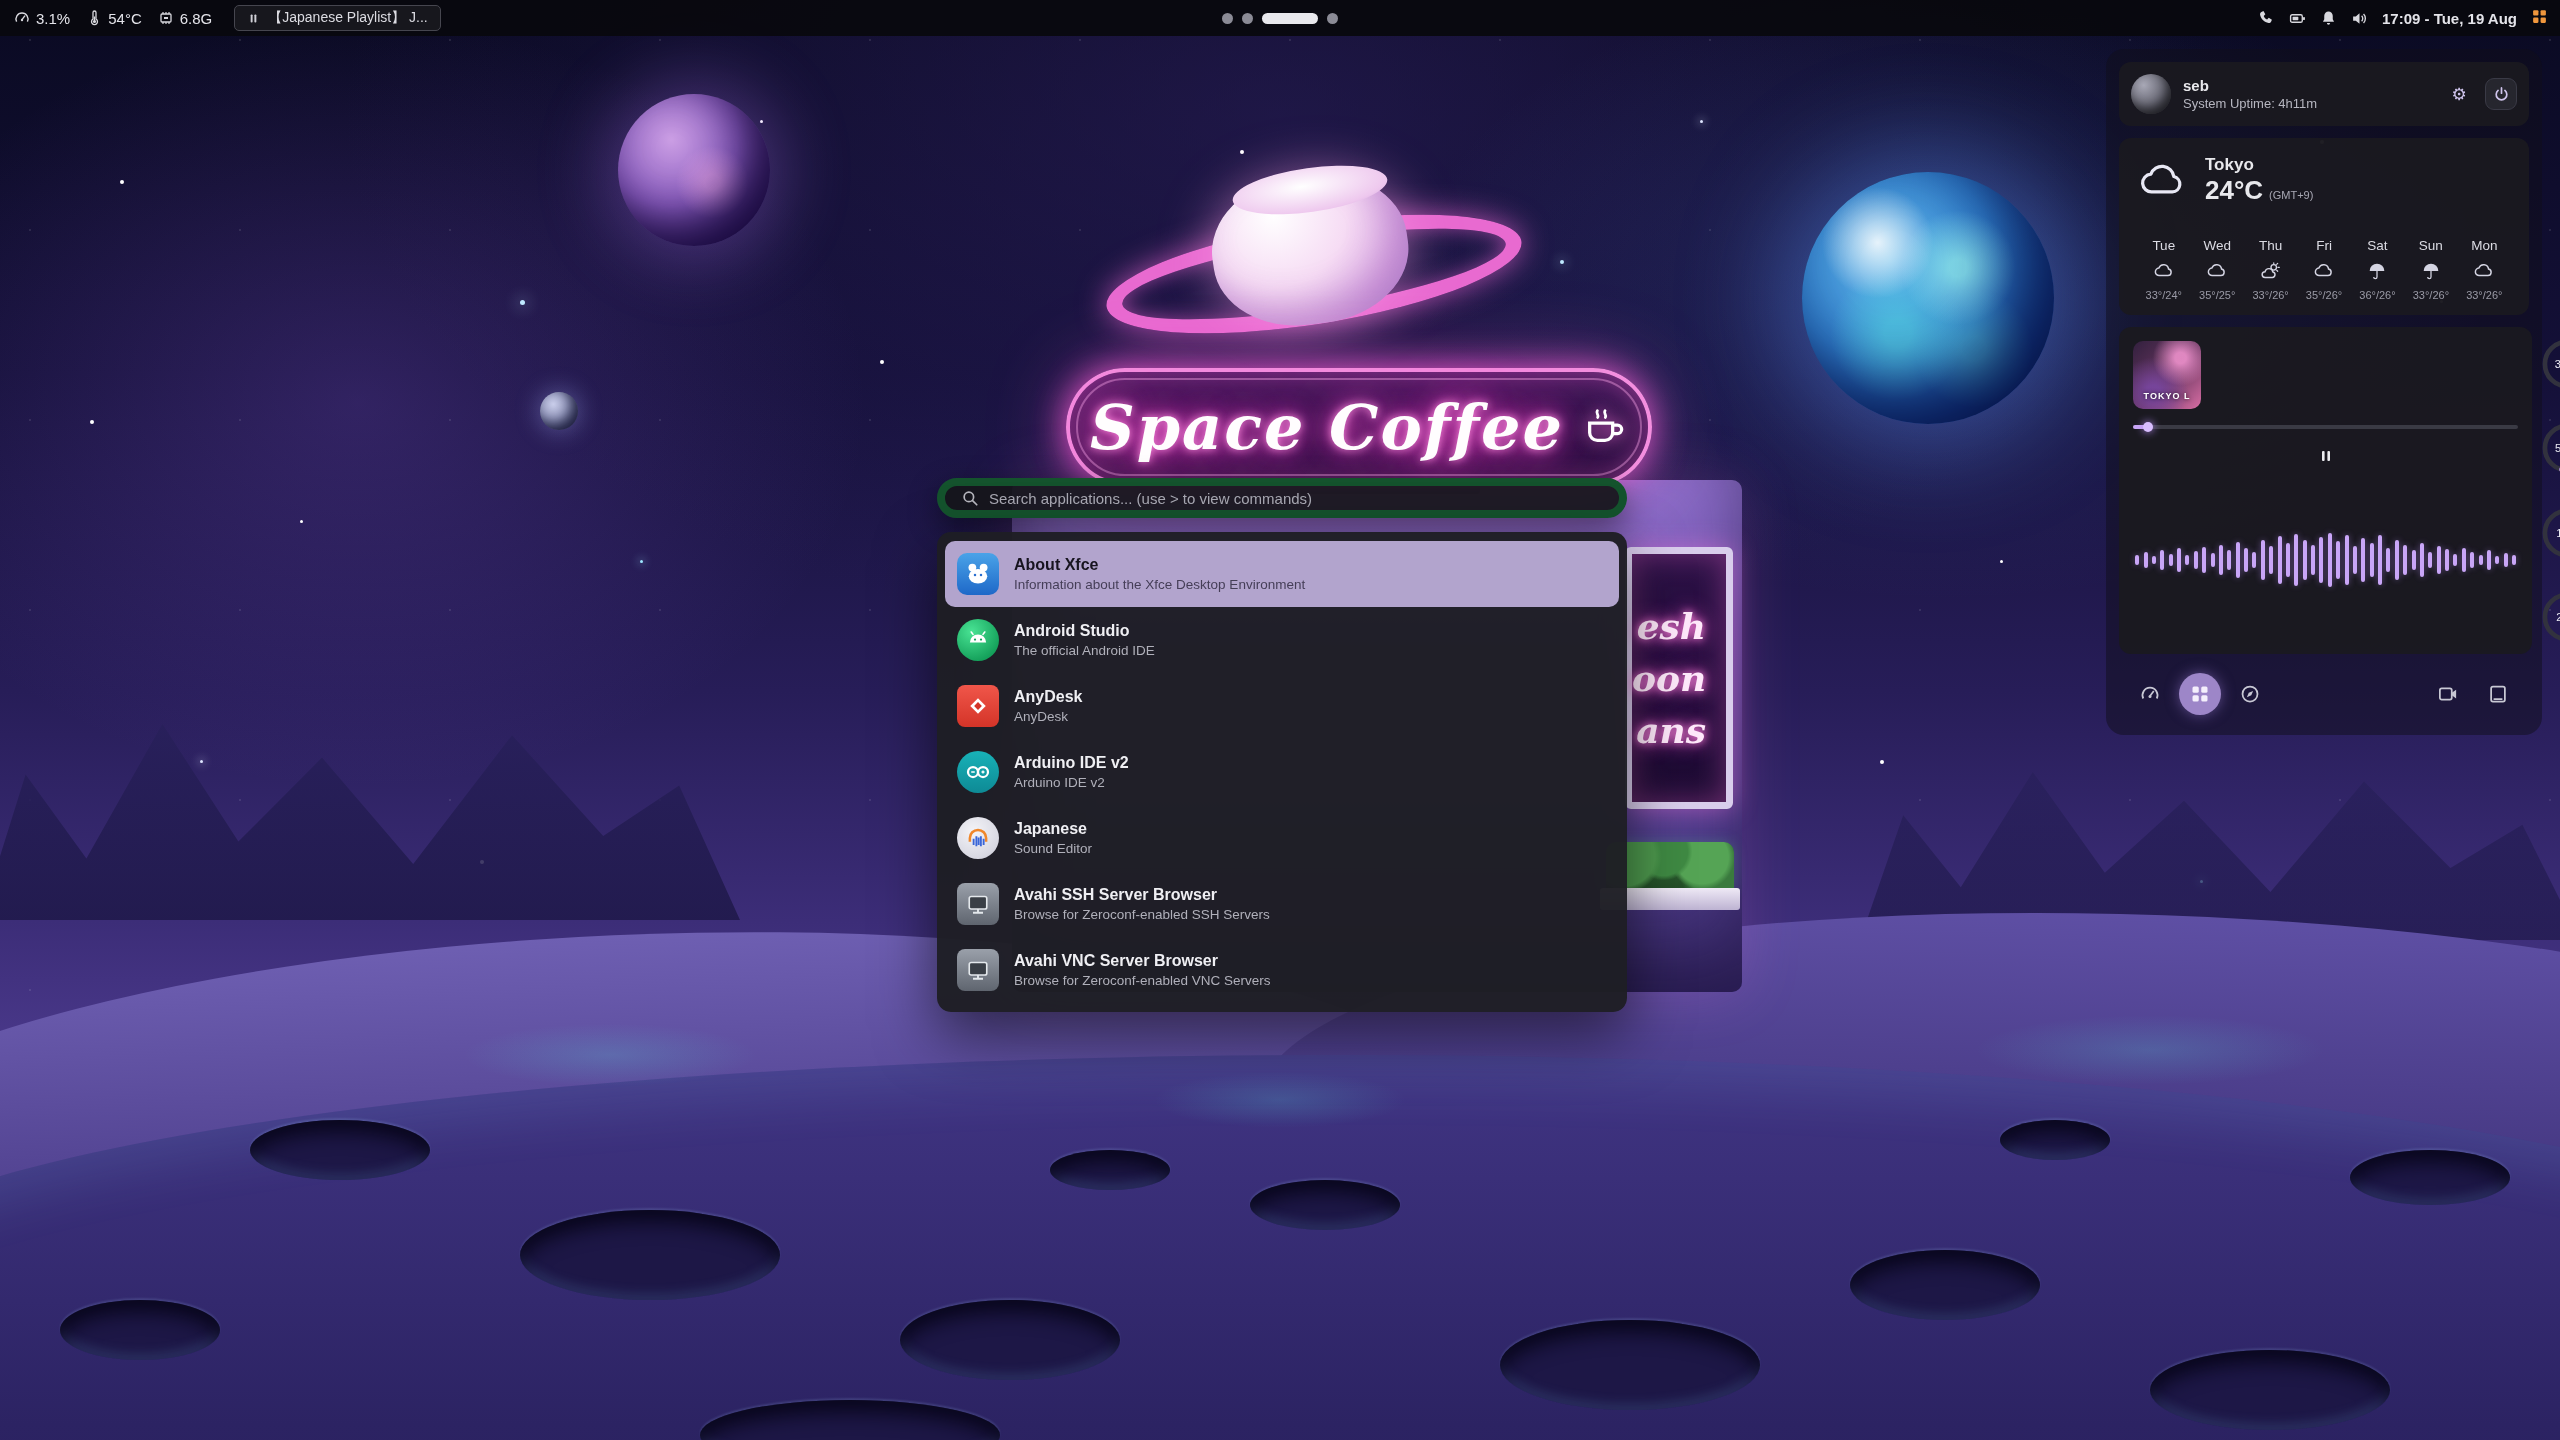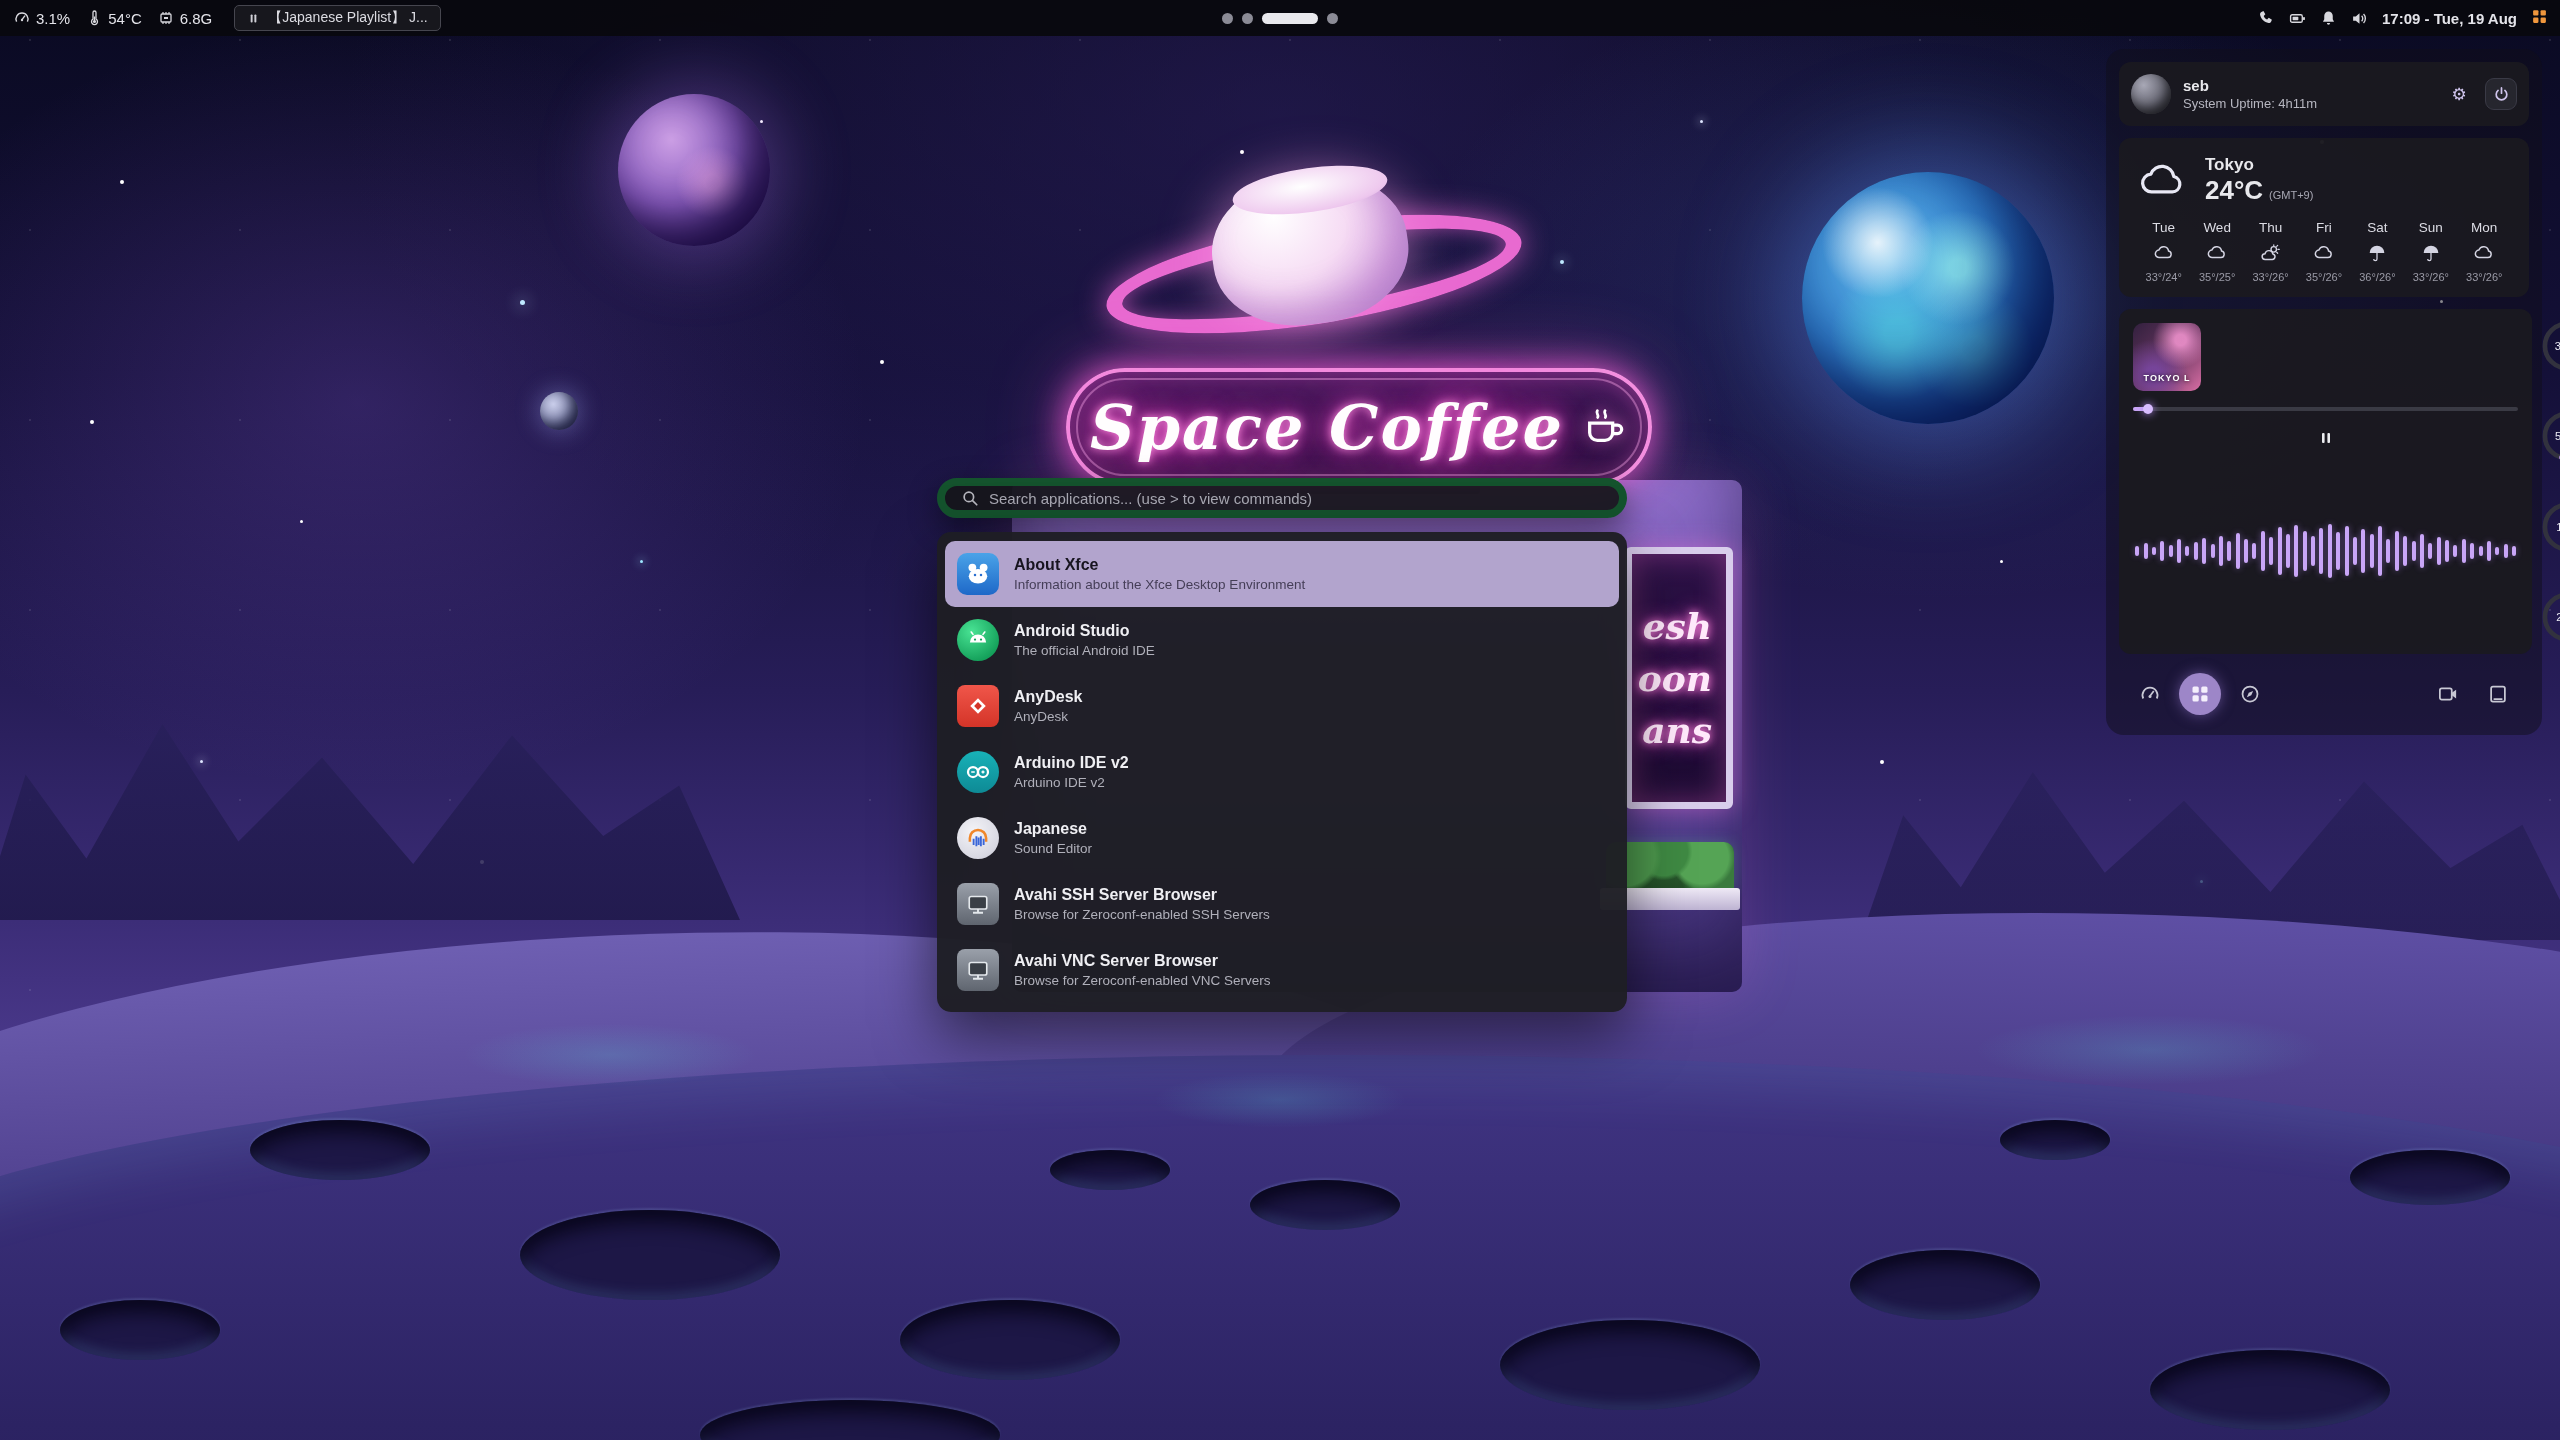--- a/index.html
+++ b/index.html
@@ -59,21 +59,21 @@
   
   .shop { position:absolute; left:1000px; top:180px; width:780px; height:860px; }
   .shop-glow { position:absolute; left:-40px; top:120px; width:860px; height:720px;
     background: radial-gradient(closest-side, rgba(250,120,225,.22), transparent 70%); }
   .bldg { position:absolute; left:12px; top:300px; width:730px; height:512px; border-radius:10px;
     background: linear-gradient(180deg,#8f70cc 0%,#6f53ac 30%,#523e8e 68%,#3c2d6e 100%);
     box-shadow: inset 0 -40px 70px rgba(20,10,50,.5), 0 0 60px rgba(250,120,225,.18); }
   .bldg-window { position:absolute; left:625px; top:367px; width:108px; height:262px;
     background: linear-gradient(180deg,#2c1146,#1d0b33); border:7px solid #d9cdec; border-radius:6px;
     box-shadow: 0 0 26px rgba(255,120,225,.45), inset 0 0 30px rgba(255,110,220,.35);
-    display:flex; flex-direction:column; justify-content:center; gap:16px; padding-right:14px; }
+    display:flex; flex-direction:column; justify-content:center; gap:16px; padding-right:20px; }
   .neon-line { font-family:"DejaVu Serif",serif; font-style:italic; font-weight:bold; font-size:36px; text-align:right;
     color:#ffe9fb; text-shadow:0 0 8px #ff8ce0,0 0 20px #ff4fd0; line-height:1; }
   .hedge { position:absolute; left:606px; top:662px; width:128px; height:48px; border-radius:10px 10px 0 0;
     background:
       radial-gradient(circle at 15% 30%, #4e9a4e 26%, transparent 32%),
       radial-gradient(circle at 45% 20%, #3f8a43 30%, transparent 36%),
       radial-gradient(circle at 75% 32%, #55a455 26%, transparent 32%),
       radial-gradient(circle at 92% 50%, #3a7a3e 30%, transparent 38%),
       linear-gradient(180deg,#356e38,#224c26); box-shadow:0 0 14px rgba(90,220,150,.25); }
   .planter { position:absolute; left:600px; top:708px; width:140px; height:22px; background:linear-gradient(180deg,#efeaf6,#bdb3d2); border-radius:3px; }
@@ -158,21 +158,21 @@
   .icon-btn.boxed { background:#26262e; border:1px solid #3a3a46; }
   .icon-btn svg { width:17px; height:17px; }
 
   .weather-card { padding:16px 18px 14px; }
   .weather-top { display:flex; align-items:center; gap:16px; }
   .weather-top .wicon { width:52px; height:52px; color:#e8e8f4; }
   .weather-city { font-size:17px; font-weight:700; }
   .weather-temp-row { display:flex; align-items:baseline; gap:6px; }
   .weather-temp { font-size:26px; font-weight:700; }
   .weather-tz { font-size:11px; color:#a8a8b4; }
-  .forecast { display:flex; margin-top:14px; }
+  .forecast { display:flex; margin-top:32px;justify-content:flex-end; }
   .fc-col { flex:1; display:flex; flex-direction:column; align-items:center; gap:7px; }
   .fc-day { font-size:13.5px; color:#dcdce4; }
   .fc-col svg { width:22px; height:22px; color:#d4d4e2; }
   .fc-temps { font-size:11px; color:#9a9aa6; }
 
   .music-row { display:flex; gap:10px; flex:1; }
   .music-card { flex:1; padding:14px 14px 10px; display:flex; flex-direction:column; }
   .music-top { display:flex; gap:12px; }
   .album-art { width:68px; height:68px; border-radius:10px; flex:none; position:relative; overflow:hidden;
     background:

